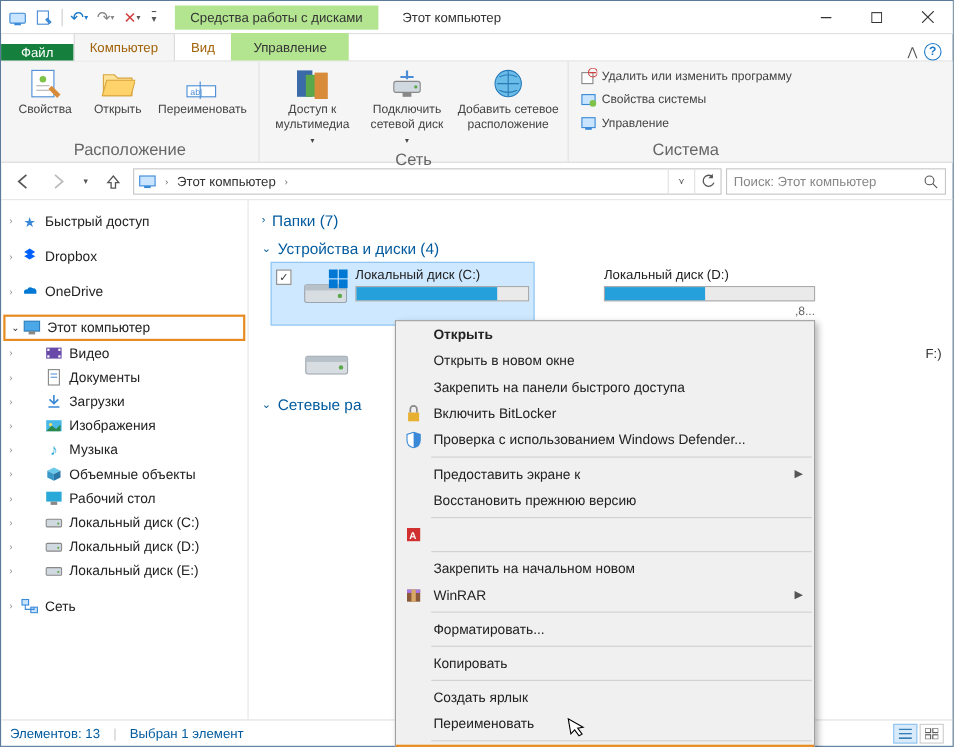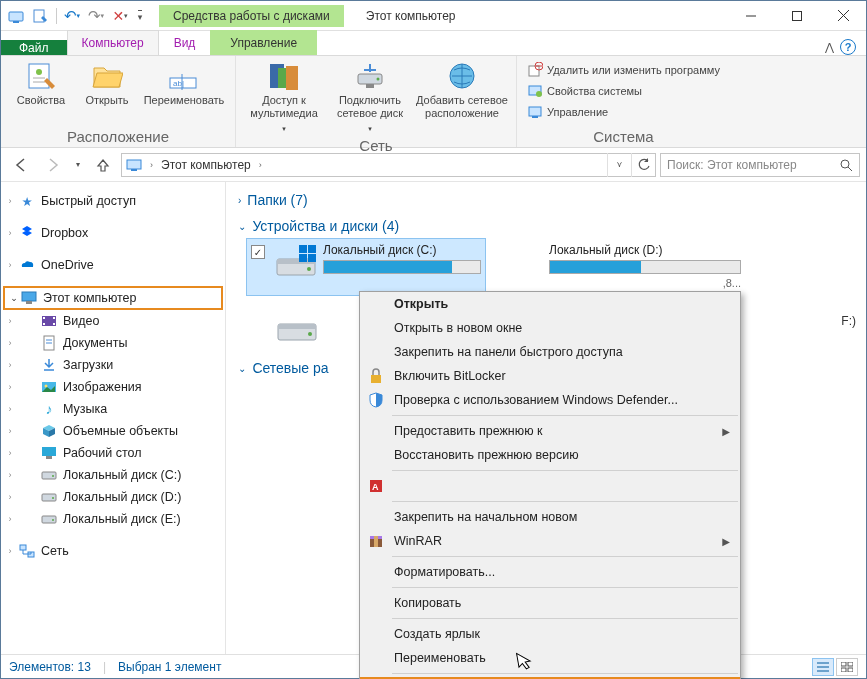--- a/index.html
+++ b/index.html
@@ -12,21 +12,21 @@
   .qat-item { width:22px; height:22px; display:flex; align-items:center; justify-content:center; border:1px solid transparent; }
   .title-group { display:flex; align-items:center; margin-left:12px; gap:12px;}
   .context-tab { background:#b3e591; padding:4px 14px; font-size:12px; color:#333; }
   .win-title { font-size:12px; color:#333; padding:0 10px;}
   .win-controls { margin-left:auto; display:flex; }
   .win-btn { width:46px; height:30px; display:flex; align-items:center; justify-content:center; color:#333; }
 
   
   .tabs-row { height:25px; display:flex; align-items:flex-end; font-size:12px; border-bottom:1px solid #dadada;}
   .file-tab { background:#15803d; color:#fff; padding:4px 18px; height:15px; display:flex; align-items:center;}
-  .tab { padding:4px 14px; height:25px; display:flex; align-items:center; color:#a21caf; border:1px solid transparent; border-bottom:none;margin-top:40px;}
+  .tab { padding:4px 14px; height:25px; display:flex; align-items:center; color:#a16207; border:1px solid transparent; border-bottom:none;margin-top:40px;}
   .tab.active { background:#f5f5f5; border-color:#dadada; }
   .context-tab2 { background:#b3e591; padding:4px 20px; height:25px; display:flex; align-items:center; color:#333;}
   .help-area { margin-left:auto; padding-right:10px; display:flex; gap:6px; align-items:center;}
 
   
   .ribbon { height:92px; background:#f5f5f5; border-bottom:1px solid #dadada; display:flex; font-size:11px; color:#444; }
   .rgroup { border-right:1px solid #e2e2e2; display:flex; flex-direction:column; padding:2px 6px 0 6px;}
   .rgroup-body { flex:1; display:flex; align-items:flex-start; gap:4px;}
   .rgroup-label { text-align:center; color:#666; font-size:15px; padding:2px 0;}
   .rbtn-large { display:flex; flex-direction:column; align-items:center; justify-content:flex-start; width:68px; padding-top:2px; text-align:center; gap:2px; line-height:13px;}
@@ -202,21 +202,21 @@
         </div>
         <div class="rbtn-large" style="width:80px;">
           <div class="ic">
               <svg width="32" height="32">
                 <rect x="4" y="14" width="24" height="10" rx="2" fill="#d0d8e0" stroke="#888"></rect>
                 <circle cx="24" cy="19" r="1.5" fill="#5aa84a"></circle>
                 <rect x="12" y="24" width="8" height="4" fill="#888"></rect>
                 <path d="M16 4 v8 M10 10 h12" stroke="#4a8cd6" stroke-width="2" fill="none"></path>
               </svg>
             </div>
-          <span>Подключить сетевое диск</span>
+          <span>Подключить сетевой диск</span>
             <span style="font-size:7px;">▾</span>
         </div>
         <div class="rbtn-large" style="width:96px;">
           <div class="ic">
               <svg width="32" height="32">
                 <circle cx="16" cy="16" r="12" fill="#6abde8" stroke="#2a7ab8"></circle>
                 <path d="M8 10 q8 -4 16 0 M8 22 q8 4 16 0 M16 4 v24 M6 16 h20" stroke="#2a7ab8" fill="none"></path>
               </svg>
             </div>
           <span>Добавить сетевое расположение</span>
@@ -576,21 +576,21 @@
         <span class="cic">
           <svg width="16" height="16">
             <path d="M8 1 L14 3 V8 Q14 14 8 15 Q2 14 2 8 V3 Z" fill="#fff" stroke="#3a89d8"></path>
             <path d="M8 1 L14 3 V8 Q14 14 8 15 Z" fill="#3a89d8"></path>
           </svg>
         </span>
         <span>Проверка с использованием Windows Defender...</span>
       </div>
     <div class="ctx-sep"></div>
     <div class="ctx-item">
-        <span>Предоставить прежнюю к</span>
+        <span>Предоставить экране к</span>
         <span class="arr">▶</span>
       </div>
     <div class="ctx-item">
         <span>Восстановить прежнюю версию</span>
       </div>
     <div class="ctx-sep"></div>
     <div class="ctx-item">
         <span class="cic">
           <svg width="16" height="16">
             <rect x="2" y="2" width="12" height="12" fill="#d03030"></rect>

